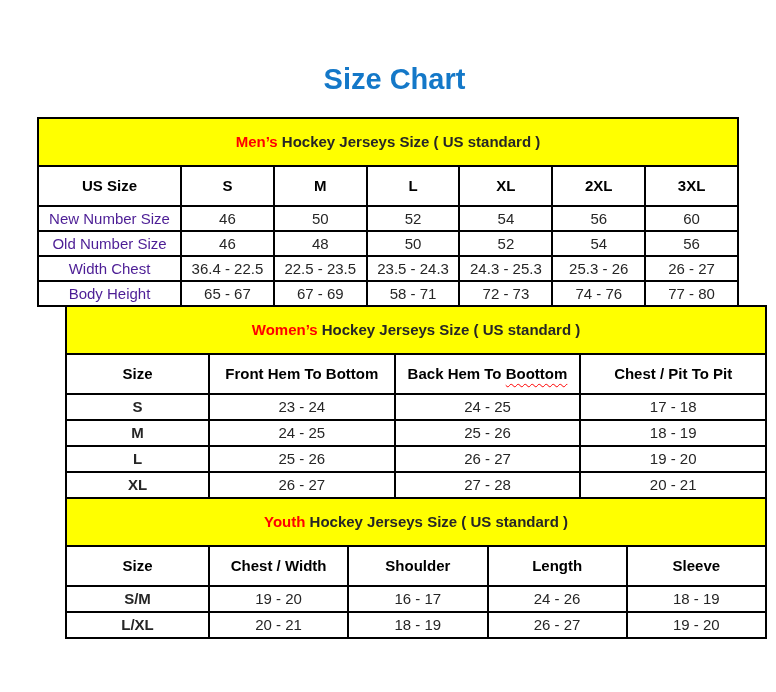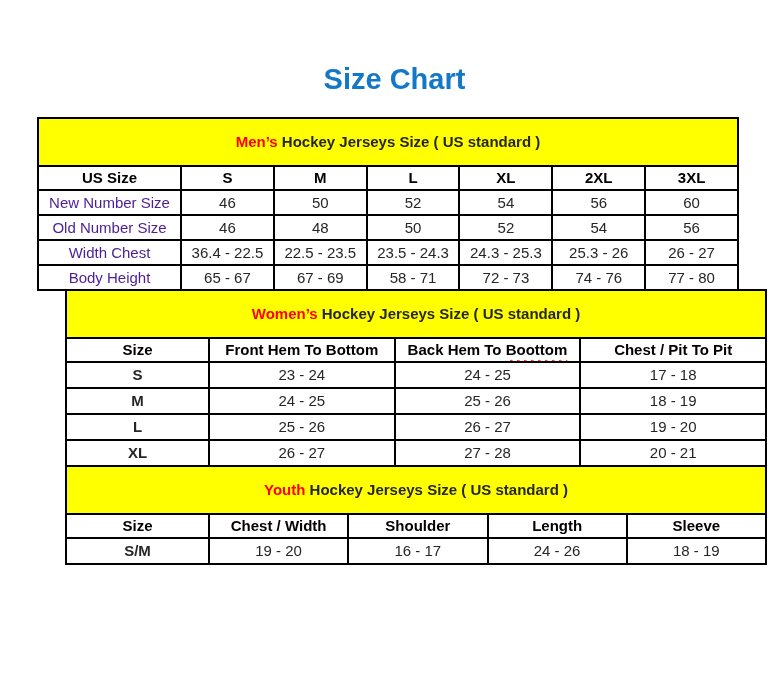--- a/index.html
+++ b/index.html
@@ -48,21 +48,21 @@
     background: var(--band-yellow);
     font-weight: bold;
     font-size: 17px;
     color: #000000;
     height: 48px;
   }
   td.band .hl { color: var(--accent-red); }
   tr.hdr td {
     font-weight: bold;
     color: #000000;
-    height: 24px;
+    height: 40px;
   }
   tr.data td { height: 26px; }
   table[data-section="mens"] tr.data td { height: 25px; }
   td.row-label { font-weight: bold; color: #000000; }
   table[data-section="mens"] td.row-label { font-weight: normal; color: #4c1d95; }
   .squiggle {
     text-decoration: underline wavy var(--accent-red);
     text-decoration-thickness: 1px;
     text-underline-offset: 4px;
     text-decoration-skip-ink: none;
@@ -197,16 +197,23 @@
             <td>Length</td>
             <td>Sleeve</td>
           </tr>
           <tr class="data">
             <td class="row-label">S/M</td>
             <td>19 - 20</td>
             <td>16 - 17</td>
             <td>24 - 26</td>
             <td>18 - 19</td>
           </tr>
+          <tr class="data">
+            <td class="row-label">L/XL</td>
+            <td>20 - 21</td>
+            <td>18 - 19</td>
+            <td>26 - 27</td>
+            <td>19 - 20</td>
+          </tr>
         </tbody>
       </table>
   </div>
 </div>
 
 </body></html>

